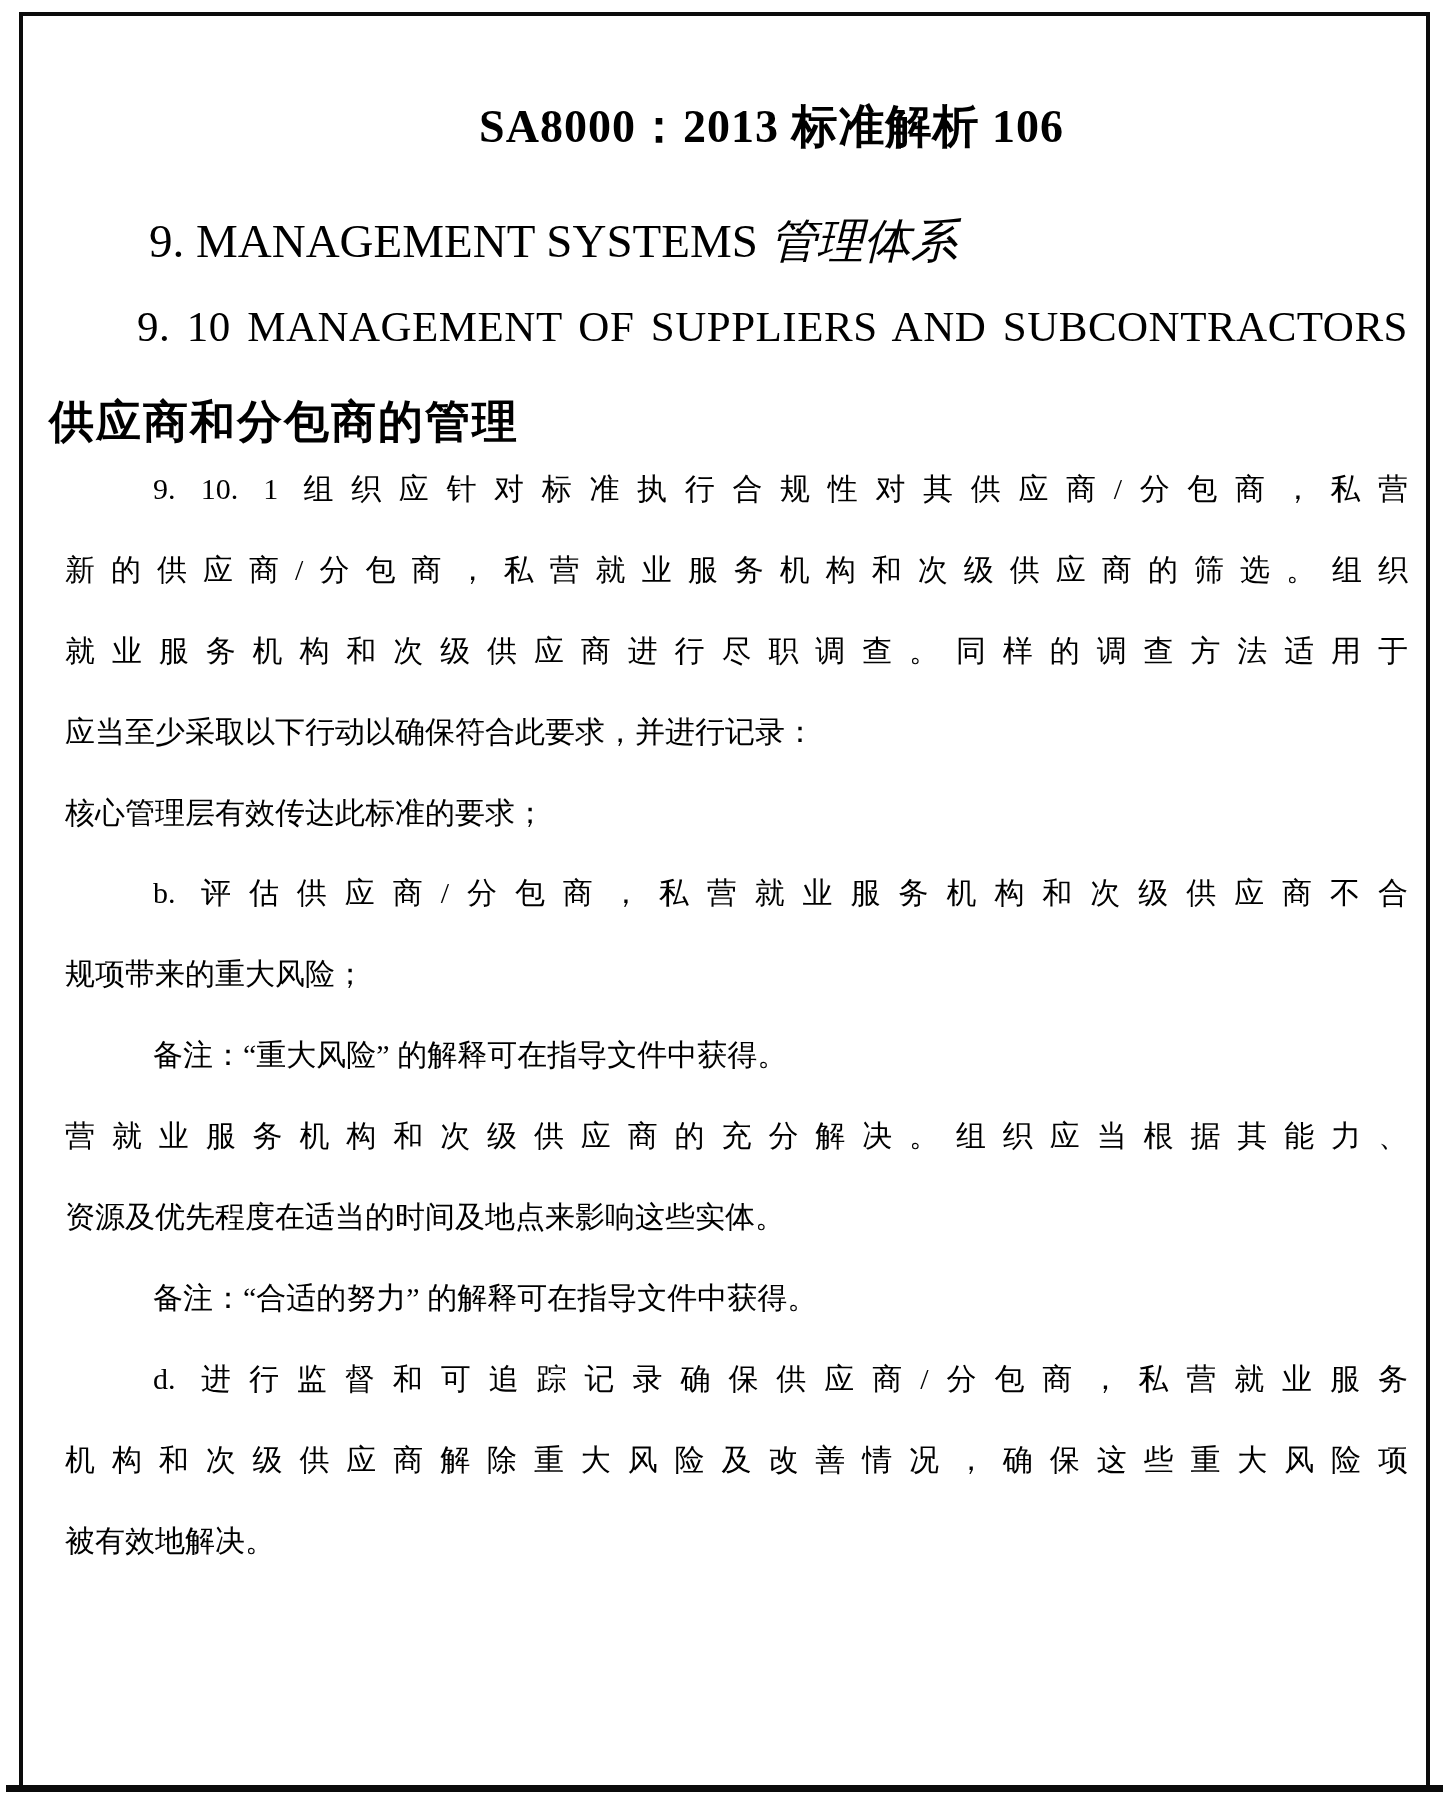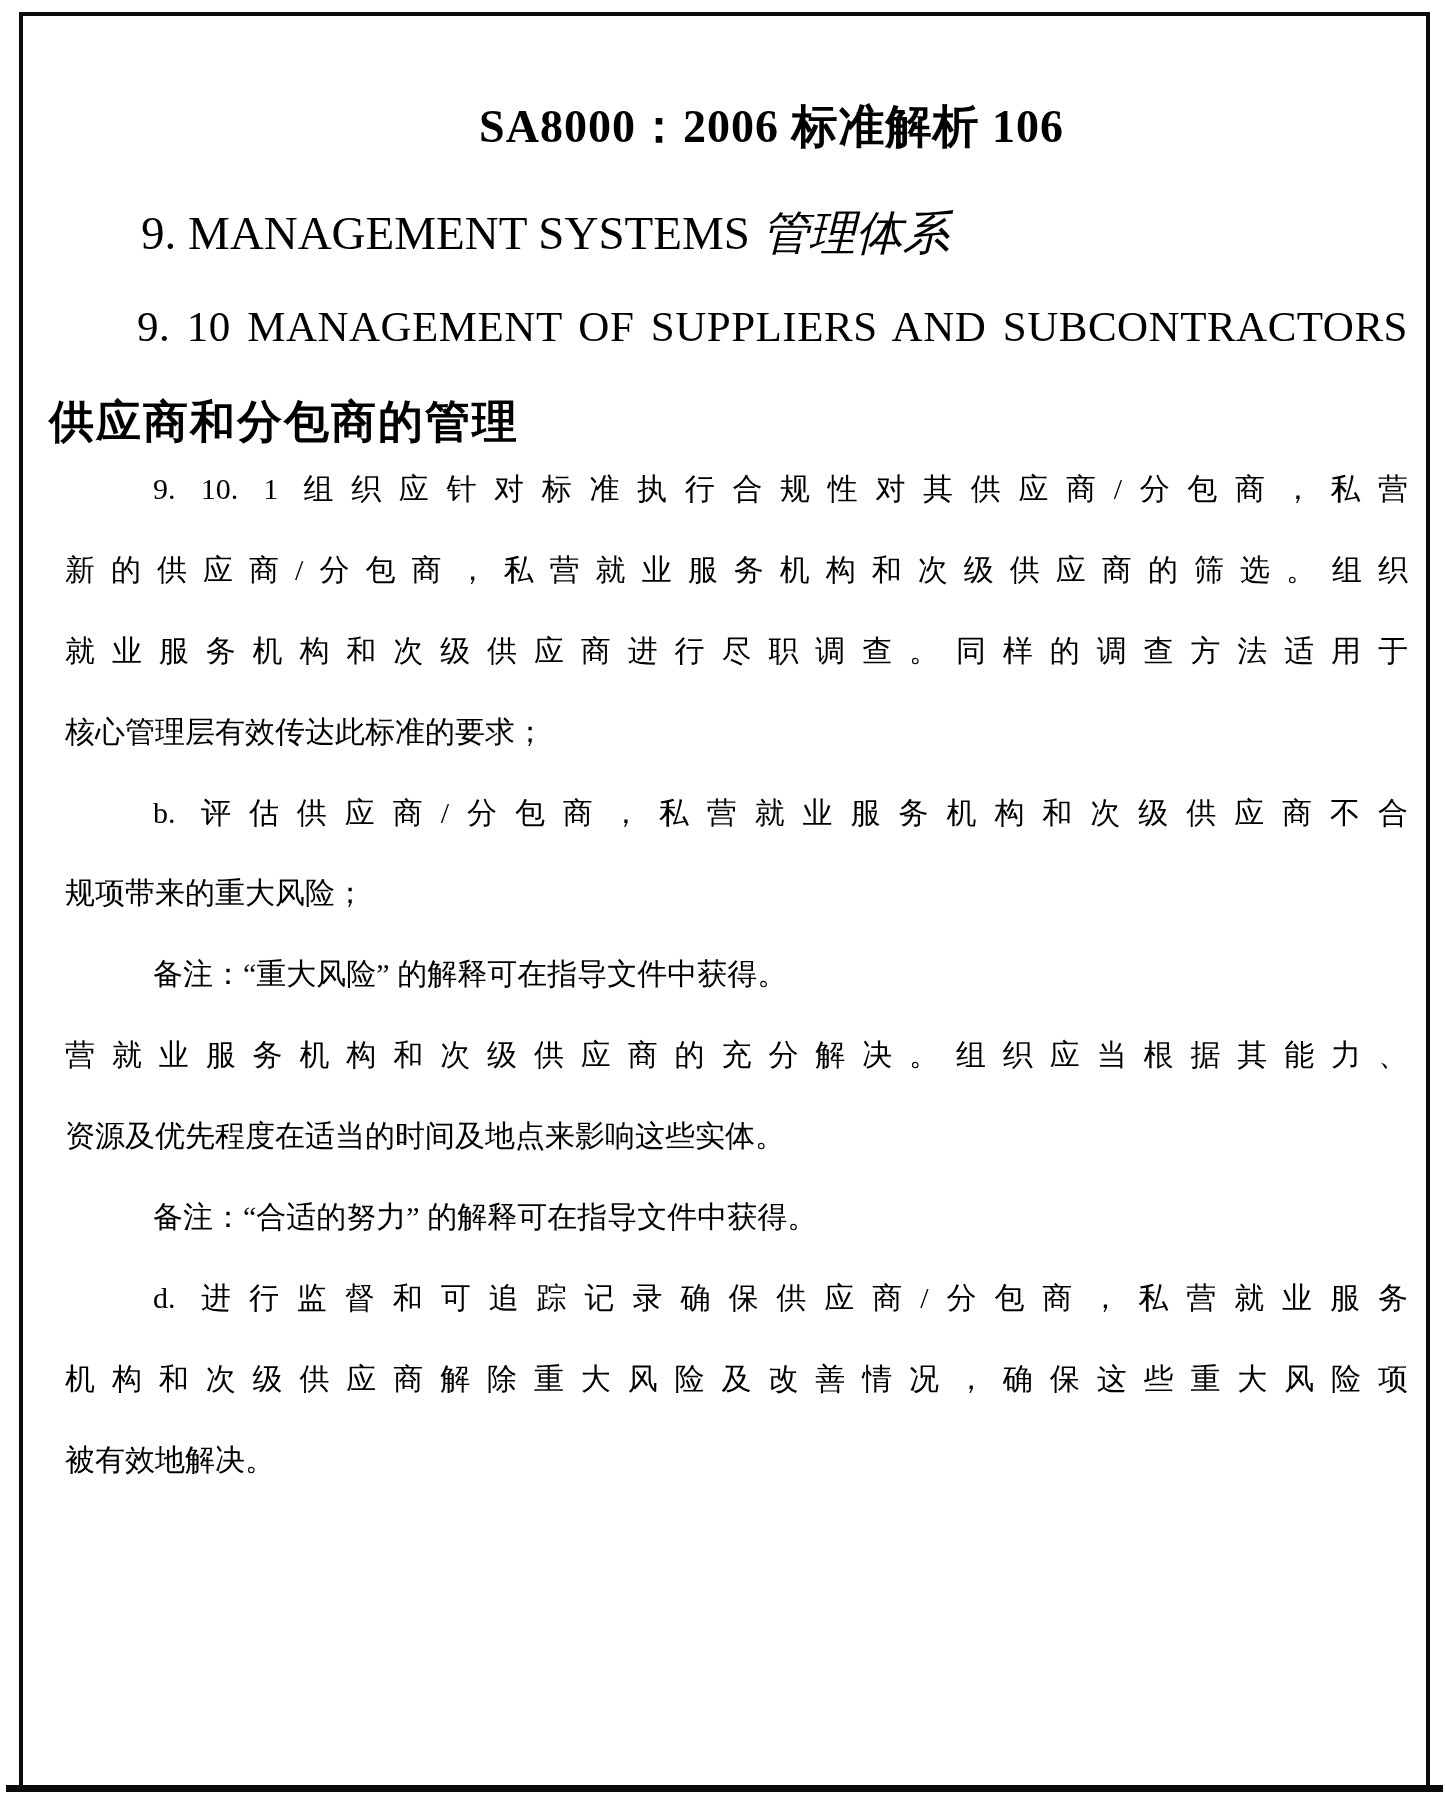--- a/index.html
+++ b/index.html
@@ -31,21 +31,21 @@
     margin:0;padding:0 0 0 86px;
     box-sizing:border-box;
     font-size:46px;line-height:62px;font-weight:bold;
     text-align:center;
     letter-spacing:1px;
     white-space:nowrap;
   }
   .h-sys{
     position:absolute;
     left:137px;top:198px;
-    margin:4px;
+    margin:12px;
     font-size:47px;line-height:62px;font-weight:normal;
     white-space:nowrap;
   }
   .h-sub-en{
     position:absolute;
     left:137px;top:297px;width:1271px;
     font-size:43px;line-height:60px;
     text-align:justify;text-align-last:justify;
     letter-spacing:0.5px;
   }
@@ -73,32 +73,33 @@
   .seg-sans{font-family:"Liberation Sans","DejaVu Sans",sans-serif;}
   .seg-kai{font-style:italic;}
 </style>
 </head>
 <body>
 
 <div class="page">
   <div class="frame"></div>
   <div class="bottom-rule"></div>
 
-  <h1 class="title"><span class="seg-serif">SA8000：2006 </span><span class="seg-sans">标准解析</span><span class="seg-serif"> 106</span></h1>
+  <h1 class="title"><span class="seg-serif">SA8000：2013 </span><span class="seg-sans">标准解析</span><span class="seg-serif"> 106</span></h1>
 
   <h2 class="h-sys"><span class="seg-serif">9. MANAGEMENT SYSTEMS </span><span class="seg-kai">管理体系</span></h2>
 
   <div class="h-sub-en">9. 10 MANAGEMENT OF SUPPLIERS AND SUBCONTRACTORS</div>
 
   <div class="h-sub-cn">供应商和分包商的管理</div>
 
   <div class="body">
       <div class="line indent fill">9. 10. 1 组织应针对标准执行合规性对其供应商/分包商，私营</div>
       <div class="line fill">新的供应商/分包商，私营就业服务机构和次级供应商的筛选。组织</div>
       <div class="line fill">就业服务机构和次级供应商进行尽职调查。同样的调查方法适用于</div>
+      <div class="line">应当至少采取以下行动以确保符合此要求，并进行记录：</div>
       <div class="line">核心管理层有效传达此标准的要求；</div>
       <div class="line indent fill">b. 评估供应商/分包商，私营就业服务机构和次级供应商不合</div>
       <div class="line">规项带来的重大风险；</div>
       <div class="line indent">备注：“重大风险” 的解释可在指导文件中获得。</div>
       <div class="line fill">营就业服务机构和次级供应商的充分解决。组织应当根据其能力、</div>
       <div class="line">资源及优先程度在适当的时间及地点来影响这些实体。</div>
       <div class="line indent">备注：“合适的努力” 的解释可在指导文件中获得。</div>
       <div class="line indent fill">d. 进行监督和可追踪记录确保供应商/分包商，私营就业服务</div>
       <div class="line fill">机构和次级供应商解除重大风险及改善情况，确保这些重大风险项</div>
       <div class="line">被有效地解决。</div>

